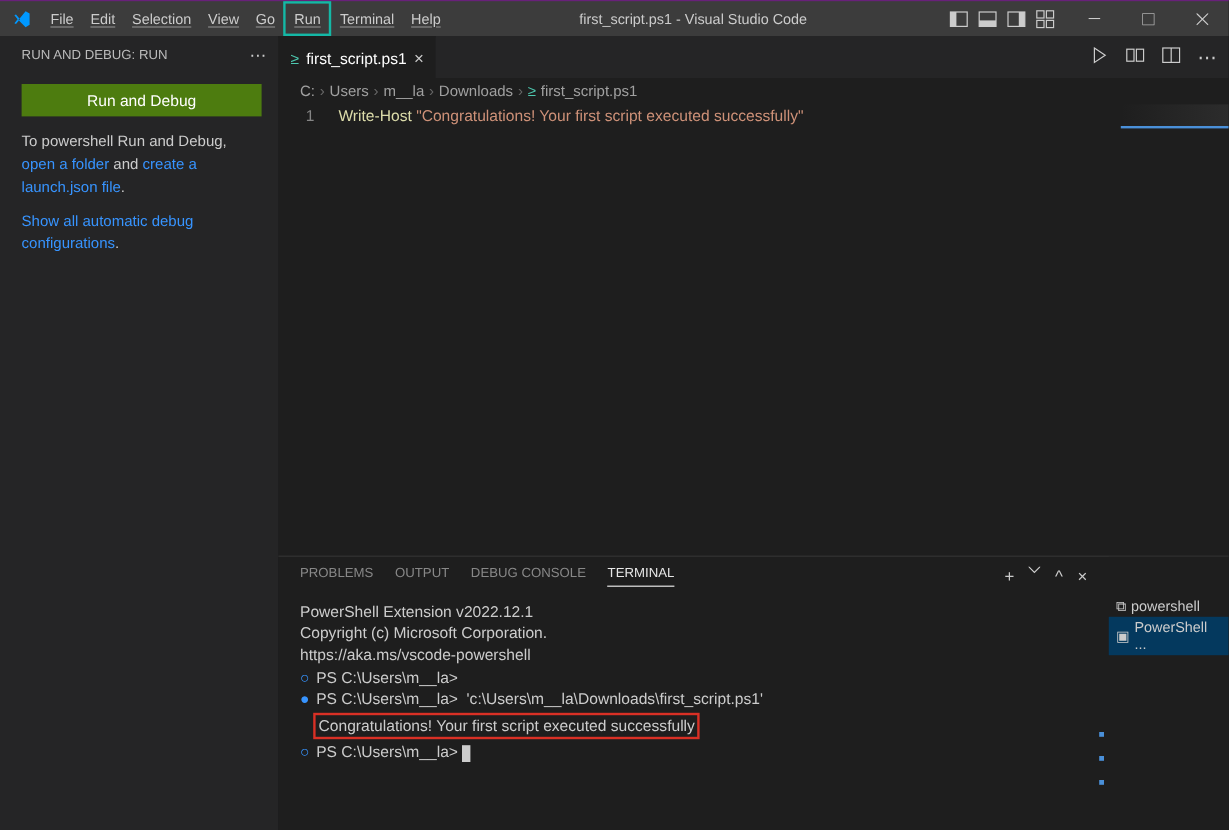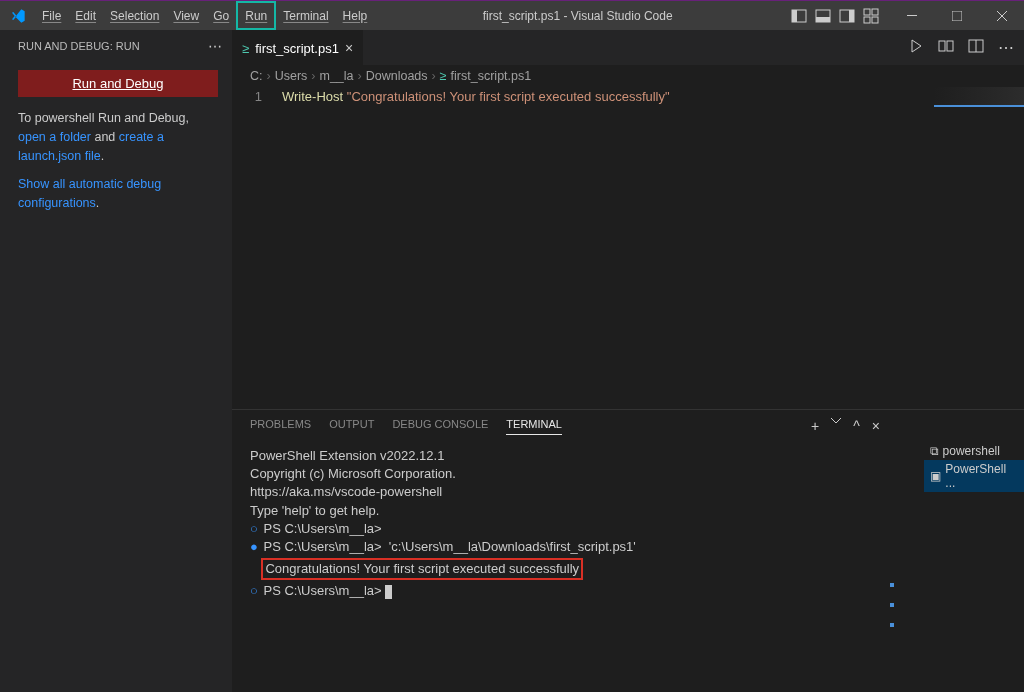--- a/index.html
+++ b/index.html
@@ -18,21 +18,21 @@
 .win-btn { width: 45px; height: 30px; display: flex; align-items: center; justify-content: center; color: #cccccc; }
 
 
 .main { flex: 1; display: flex; overflow: hidden; }
 
 
 .sidebar { width: 232px; background: #252526; display: flex; flex-direction: column; padding: 0; }
 .sidebar-header { display: flex; justify-content: space-between; align-items: center; padding: 8px 10px 8px 18px; }
 .sidebar-title { font-size: 11px; color: #bbbbbb; text-transform: uppercase; }
 .sidebar-more { color: #cccccc; font-size: 14px; }
-.run-debug-btn { margin: 8px 14px 12px 18px; background: #7f1d1d; color: #ffffff; border: none; padding: 6px 0; font-size: 13px; cursor: pointer; text-decoration: underline; }
+.run-debug-btn { margin: 8px 14px 12px 18px; background: #4d7c0f; color: #ffffff; border: none; padding: 6px 0; font-size: 13px; cursor: pointer; }
 .sidebar-text { padding: 0 18px 10px 18px; font-size: 12.5px; color: #cccccc; line-height: 1.5; }
 .link { color: #3794ff; cursor: pointer; }
 
 
 .editor-area { flex: 1; display: flex; flex-direction: column; background: #1e1e1e; }
 .tabs-row { height: 35px; background: #252526; display: flex; align-items: center; }
 .tab { height: 35px; background: #1e1e1e; display: flex; align-items: center; padding: 0 10px; gap: 6px; border-top: 1px solid #1e1e1e; }
 .tab-icon { color: #4ec9b0; font-size: 13px; }
 .tab-label { font-size: 13px; color: #ffffff; }
 .tab-close { color: #cccccc; font-size: 14px; }
@@ -43,21 +43,21 @@
 .bc-icon { color: #4ec9b0; }
 
 .code-area { flex: 1; display: flex; font-family: Consolas, monospace; font-size: 13px; padding-top: 2px; position: relative; }
 .gutter { width: 50px; text-align: right; padding-right: 20px; color: #858585; }
 .code-line { color: #d4d4d4; }
 .cmdlet { color: #dcdcaa; }
 .string { color: #ce9178; }
 .minimap { position: absolute; right: 0; top: 0; width: 90px; height: 20px; background: linear-gradient(to right, transparent, rgba(100,100,100,0.2)); border-bottom: 2px solid #4a90d9; }
 
 
-.panel { height: 283px; background: #1e1e1e; border-top: 1px solid #333; display: flex; gap: 26px; }
+.panel { height: 229px; background: #1e1e1e; border-top: 1px solid #333; display: flex; }
 .panel-main { flex: 1; display: flex; flex-direction: column; }
 .panel-tabs { display: flex; gap: 18px; padding: 8px 18px 6px 18px; font-size: 11px; }
 .panel-tab { color: #888; cursor: pointer; }
 .panel-tab.active { color: #e7e7e7; border-bottom: 1px solid #e7e7e7; padding-bottom: 4px; }
 .panel-actions { margin-left: auto; display: flex; gap: 12px; color: #cccccc; font-size: 14px; }
 .terminal-body { flex: 1; padding: 6px 18px; font-family: Consolas, monospace; font-size: 13px; color: #cccccc; line-height: 1.4; position: relative; }
 .term-line { white-space: pre; }
 .prompt-marker { color: #3794ff; margin-right: 2px; }
 .highlight-box { border: 2px solid #d93025; display: inline-block; padding: 0 2px; margin: 2px 0; }
 .cursor-block { display: inline-block; width: 7px; height: 14px; background: #cccccc; vertical-align: middle; }
@@ -235,21 +235,20 @@
               </span>
             <span>^</span>
             <span>×</span>
           </div>
         </div>
         <div class="terminal-body">
           <div class="term-line">PowerShell Extension v2022.12.1</div>
           <div class="term-line">Copyright (c) Microsoft Corporation.</div>
           <div class="term-line"></div>
           <div class="term-line">https://aka.ms/vscode-powershell</div>
-          <div class="term-line">Type 'help' to get help.</div>
           <div class="term-line"></div>
           <div class="term-line"><span class="prompt-marker">○</span> <span>PS C:\Users\m__la&gt;</span></div>
           <div class="term-line"><span class="prompt-marker">●</span> <span>PS C:\Users\m__la&gt;  'c:\Users\m__la\Downloads\first_script.ps1'</span></div>
           <div class="term-line"><span style="visibility:hidden">● </span><span class="highlight-box">Congratulations! Your first script executed successfully</span></div>
           <div class="term-line"><span class="prompt-marker">○</span> <span>PS C:\Users\m__la&gt; </span><span class="cursor-block"></span></div>
           <div class="scroll-dots">
             <div class="scroll-dot"></div>
               <div class="scroll-dot"></div>
               <div class="scroll-dot"></div>
           </div>

